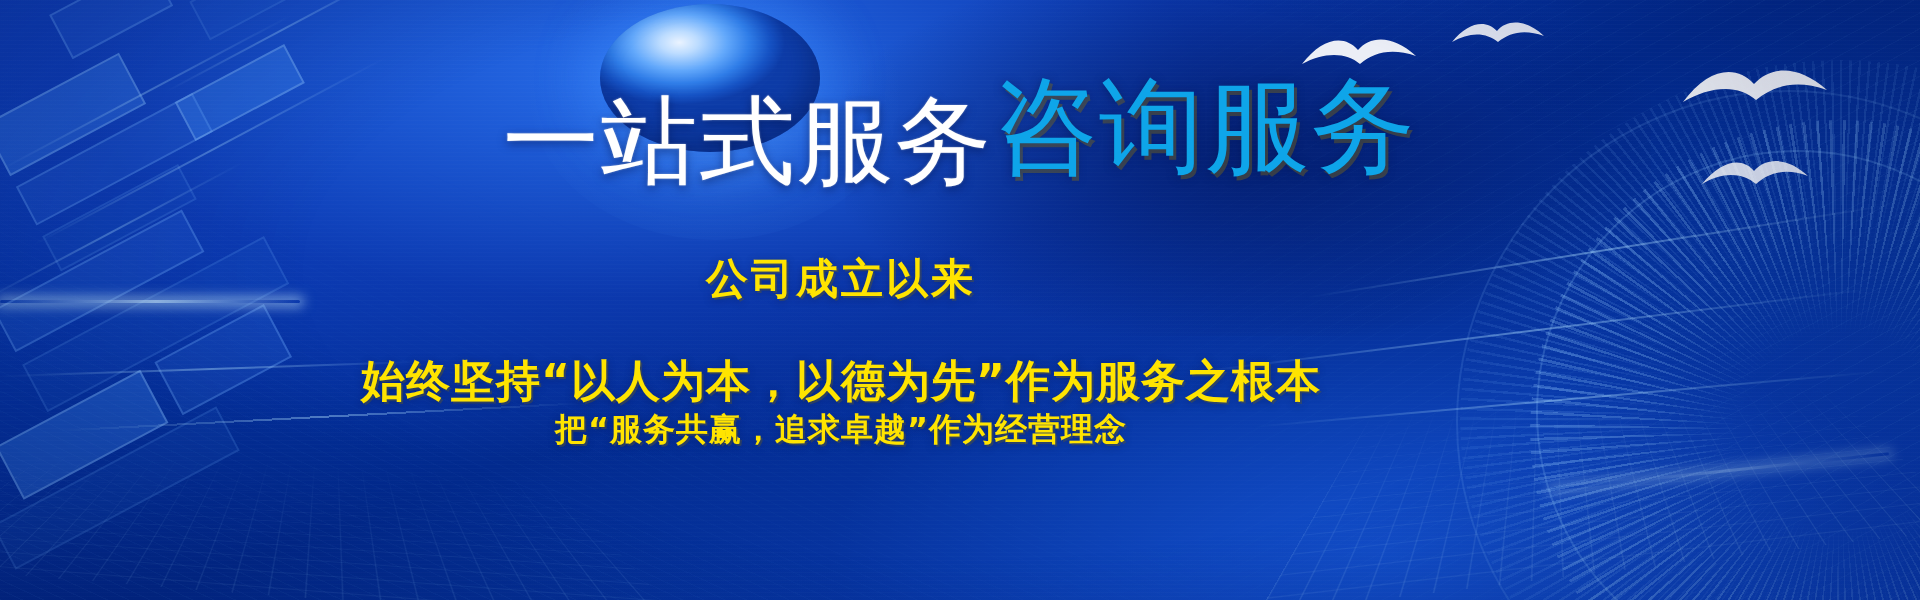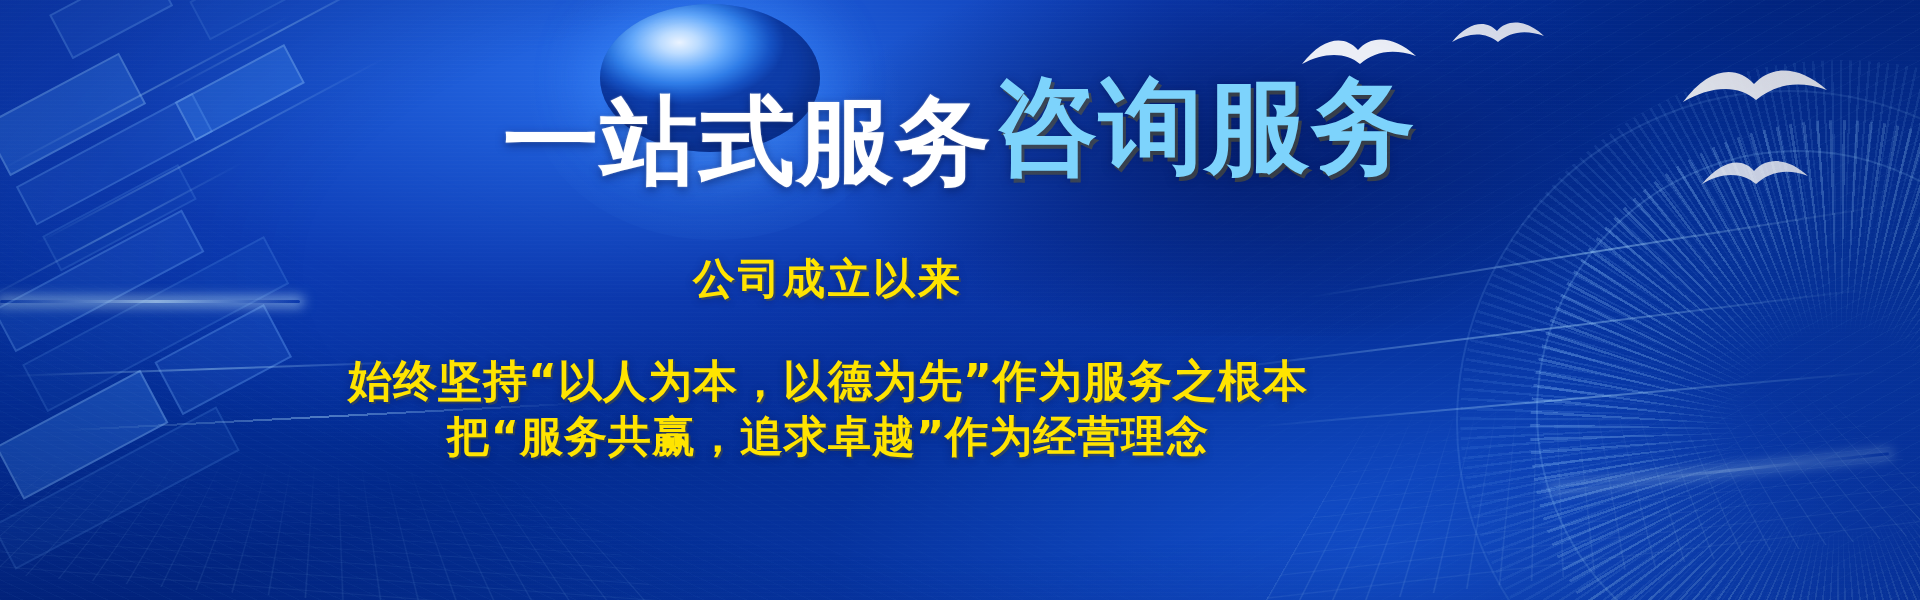--- a/index.html
+++ b/index.html
@@ -130,49 +130,50 @@
   
   .headline{
     position:absolute;left:0;top:86px;width:1920px;
     text-align:center;
     white-space:nowrap;
     line-height:1;
     pointer-events:none;
   }
   .headline .ht{
     font-size:96px;
-    font-weight:bold;
+    font-weight:normal;
     letter-spacing:2px;
     font-family:"DejaVu Sans","Liberation Sans",sans-serif;
     vertical-align:baseline;
   }
   .ht.white{
     color:#ffffff;
     text-shadow:0 3px 10px rgba(0,20,80,.55), 0 0 2px rgba(255,255,255,.6);
   }
   .ht.yellow{
-    color:#7dd3fc;
+    color:#0ea5e9;
     font-size:104px;
     text-shadow:3px 4px 0 rgba(150,120,0,.35), 0 2px 10px rgba(0,20,80,.5);
     position:relative;top:-12px;text-align:center;
   }
 
   .body-block{
     position:absolute;left:0;top:252px;width:1656px;
     text-align:center;
     color:#ffe400;
     font-weight:bold;
     font-family:"DejaVu Sans","Liberation Sans",sans-serif;
     line-height:1.28;
     text-shadow:2px 2px 0 rgba(130,105,0,.30), 0 2px 8px rgba(0,20,80,.45);
     pointer-events:none;
+    padding-left:13px;
   }
   .body-block .l1{font-size:42px;letter-spacing:3px;}
   .body-block .l2{font-size:44px;letter-spacing:1px;margin-top:47px;}
-  .body-block .l3{font-size:43px;letter-spacing:1px;}
+  .body-block .l3{font-size:32px;letter-spacing:1px;}
 </style>
 </head>
 <body>
 
 <div id="banner">
 
   <div class="bg-base"></div>
   <div class="bg-deepcore"></div>
 
   <div class="geo-wrap">

